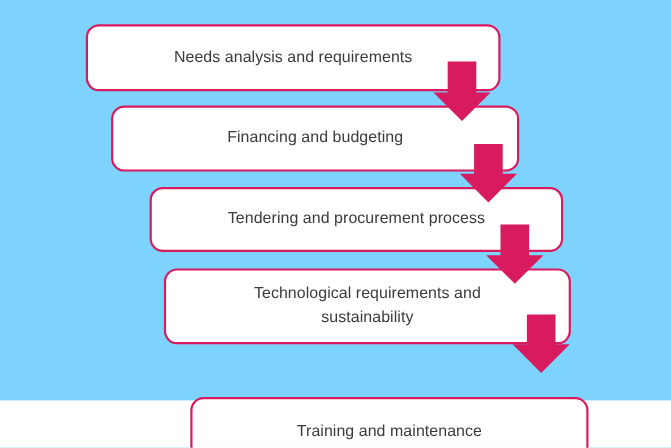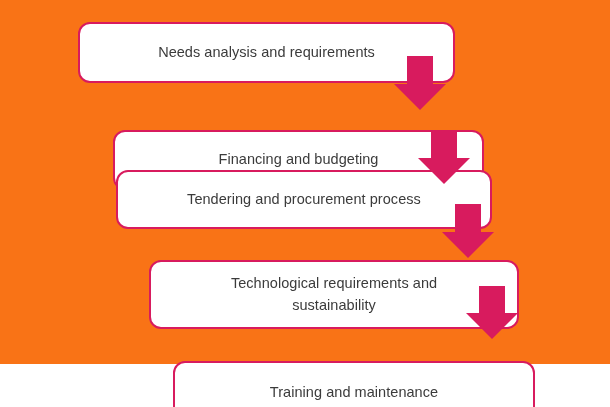--- a/index.html
+++ b/index.html
@@ -11,21 +11,21 @@
     width: 610px;
     height: 407px;
     background: #ffffff;
     font-family: "Liberation Sans", sans-serif;
     overflow: hidden;
   }
   #diagram-root {
     position: relative;
     width: 610px;
     height: 364px;
-    background: #f97316;
+    background: #7dd3fc;
   }
   .step-box {
     position: absolute;
     box-sizing: border-box;
     background: #ffffff;
     border: 2.4px solid #D81B5E;
     border-radius: 12px;
     display: flex;
     align-items: center;
     justify-content: center;
@@ -52,27 +52,27 @@
   }
 </style>
 </head>
 <body>
 
 <div id="diagram-root">
 
   <div class="step-box" id="box-0" style="left: 78px; top: 22px; width: 377px; height: 61px; border-color: rgb(216, 27, 94);">
     <span class="step-label" style="color: rgb(59, 59, 59);">Needs analysis and requirements</span>
   </div>
-  <div class="step-box" id="box-1" style="left: 113px; top: 96px; width: 371px; height: 60px; border-color: rgb(216, 27, 94); margin-top: 34px;">
+  <div class="step-box" id="box-1" style="left: 101px; top: 96px; width: 371px; height: 60px; border-color: rgb(216, 27, 94);">
     <span class="step-label" style="color: rgb(59, 59, 59);">Financing and budgeting</span>
   </div>
-  <div class="step-box" id="box-2" style="left: 116px; top: 170px; width: 376px; height: 59px; border-color: rgb(216, 27, 94);">
+  <div class="step-box" id="box-2" style="left: 136px; top: 170px; width: 376px; height: 59px; border-color: rgb(216, 27, 94);">
     <span class="step-label" style="color: rgb(59, 59, 59);">Tendering and procurement process</span>
   </div>
-  <div class="step-box" id="box-3" style="left: 149px; top: 260px; width: 370px; height: 69px; border-color: rgb(216, 27, 94);">
+  <div class="step-box" id="box-3" style="left: 149px; top: 244px; width: 370px; height: 69px; border-color: rgb(216, 27, 94);">
     <span class="step-label" style="color: rgb(59, 59, 59);">Technological requirements and
 sustainability</span>
   </div>
   <div class="step-box" id="box-4" style="left: 173px; top: 325px; width: 362px; height: 63px; border-color: rgb(216, 27, 94); margin-top: 36px;">
     <span class="step-label" style="color: rgb(59, 59, 59);">Training and maintenance</span>
   </div>
 
   <svg class="arrow-layer" id="arrow-layer" viewBox="0 0 610 407" xmlns="http://www.w3.org/2000/svg">
       <polygon points="407.0,56.0 433.0,56.0 433.0,84.0 446.0,84.0 420.0,110.0 394.0,84.0 407.0,84.0" fill="#D81B5E" id="connector-1"></polygon>
       <polygon points="431.0,131.0 457.0,131.0 457.0,158.0 470.0,158.0 444.0,184.0 418.0,158.0 431.0,158.0" fill="#D81B5E" id="connector-2"></polygon>

